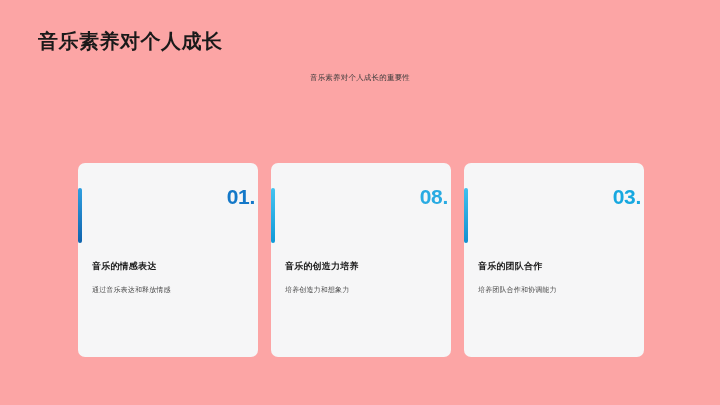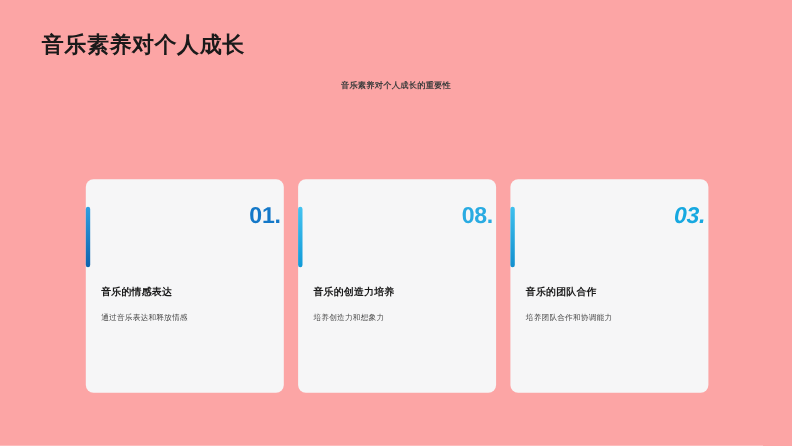--- a/index.html
+++ b/index.html
@@ -45,21 +45,21 @@
   .header-title {
     font-size: 15.5px;
     font-weight: bold;
     color: #1f1f1f;
     line-height: 1.3;
     letter-spacing: 0.4px;
   }
   .header-subtitle {
     margin-top: 9px;
     font-size: 7.5px;
-    font-weight: bold;
+    font-weight: normal;
     color: #3c3c3c;
     letter-spacing: 0.2px;
     line-height: 1.3;
   }
 
   
   .cards-row {
     position: absolute;
     left: 78px;
     top: 163px;
@@ -99,21 +99,20 @@
 
   .card-title {
     position: absolute;
     left: 14px;
     top: 98px;
     font-size: 9px;
     font-weight: bold;
     color: #1a1a1a;
     letter-spacing: 0.2px;
     line-height: 1.3;
-    font-family: Liberation Mono, monospace;
   }
 
   .card-desc {
     position: absolute;
     left: 14px;
     top: 122px;
     right: 12px;
     font-size: 7px;
     font-weight: normal;
     color: #4a4a4a;
@@ -143,19 +142,19 @@
 
     <div class="card">
       <div class="card-bar" style="background: linear-gradient(rgb(69, 195, 240) 0%, rgb(16, 154, 216) 100%);"></div>
       <div class="card-number" style="color: rgb(41, 171, 226);">08.</div>
       <div class="card-title">音乐的创造力培养</div>
       <div class="card-desc">培养创造力和想象力</div>
     </div>
 
     <div class="card">
       <div class="card-bar" style="background: linear-gradient(rgb(63, 192, 238) 0%, rgb(18, 144, 207) 100%);"></div>
-      <div class="card-number" style="color: rgb(23, 168, 224); font-style: italic;">03.</div>
+      <div class="card-number" style="color: rgb(23, 168, 224);">03.</div>
       <div class="card-title">音乐的团队合作</div>
       <div class="card-desc">培养团队合作和协调能力</div>
     </div>
 
   </div>
 </div>
 
 </body></html>

